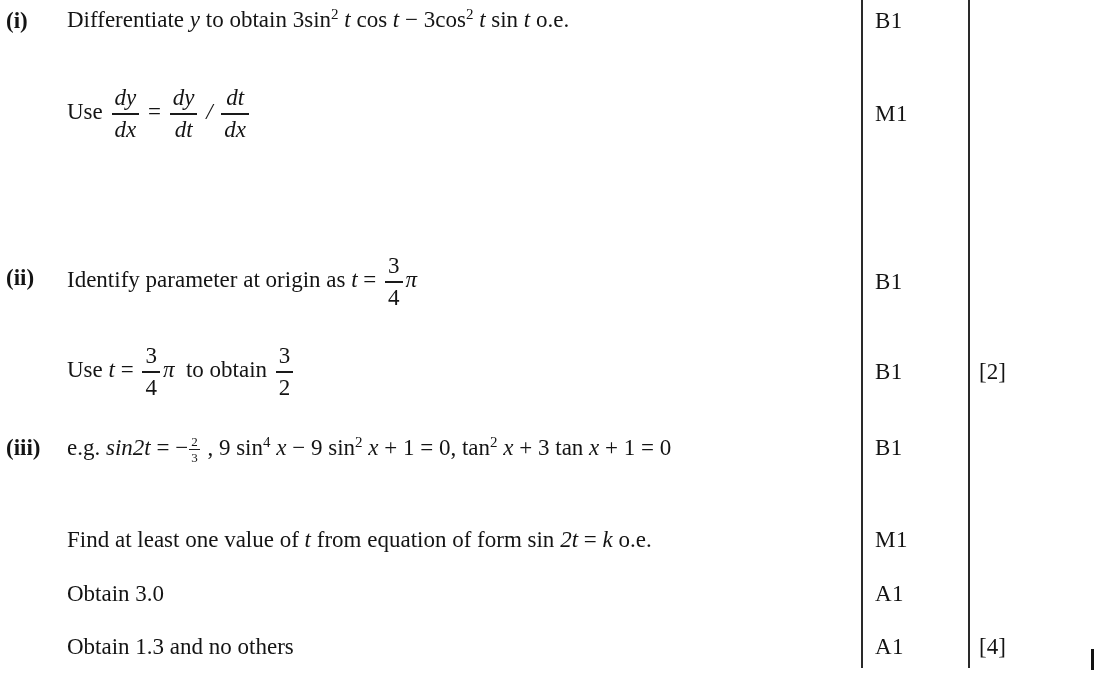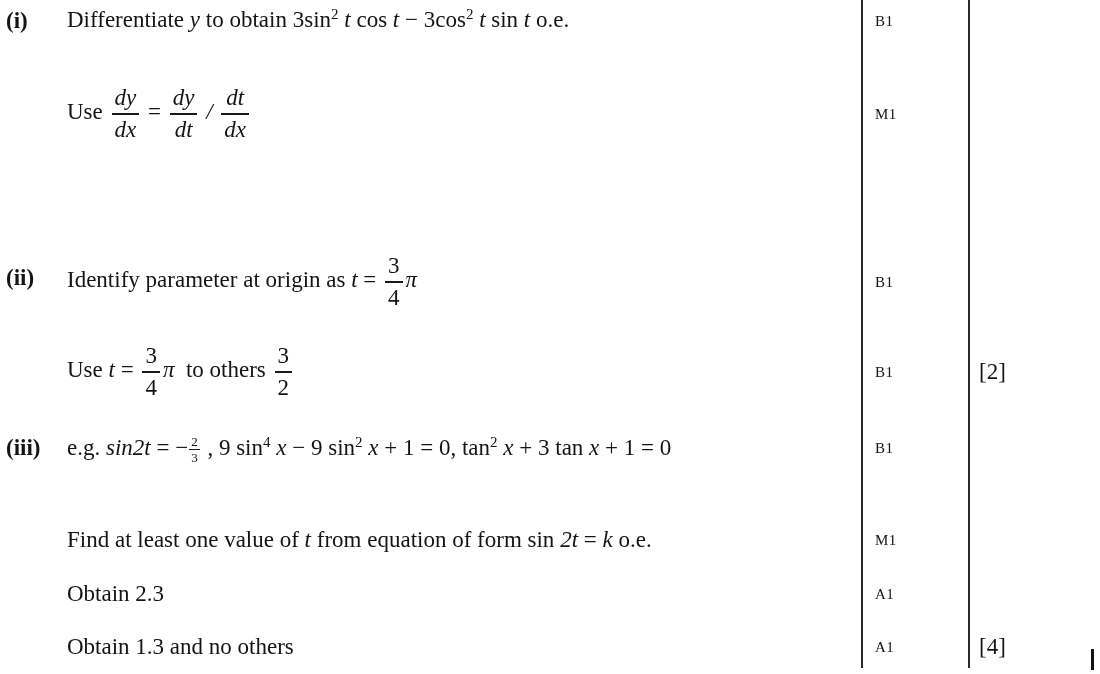--- a/index.html
+++ b/index.html
@@ -34,21 +34,21 @@
   .frac.it{}
   .sfrac{font-size:13px;margin:0 2px 0 1px;line-height:1.05;}
   .sfrac .num{border-bottom:1.5px solid #1a1a1a;padding:0 2px 1px;}
   .sfrac .den{padding:1px 2px 0;}
   .plabel{
     position:absolute;left:6px;top:50%;transform:translateY(-50%);
     font-weight:bold;font-size:23px;
   }
   .mark{
     position:absolute;left:875px;top:50%;transform:translateY(-50%);
-    font-size:15px;letter-spacing:0.5px;
+    font-size:23px;letter-spacing:0.5px;
   }
   .total{
     position:absolute;left:979px;top:50%;transform:translateY(-50%);
     font-size:23px;
   }
   .top-align{top:14px;}
   .label-frac{top:calc(50% - 4px);}
   .edge-tick{
     position:absolute;left:1091px;top:649px;width:3px;height:21px;
     background:#111;
@@ -81,21 +81,21 @@
   <div class="row" style="top:253px">
     <span class="plabel label-frac">(ii)</span>
     <div class="content">
       <div class="mathline"><span class="rm">Identify parameter at origin as </span><span class="it">t</span><span class="rm"> = </span><span class="frac"><span class="num">3</span><span class="den">4</span></span><span class="it">π</span></div>
     </div>
     <span class="mark">B1</span>
   </div>
 
   <div class="row" style="top:343px">
     <div class="content">
-      <div class="mathline"><span class="rm">Use </span><span class="it">t</span><span class="rm"> = </span><span class="frac"><span class="num">3</span><span class="den">4</span></span><span class="it">π</span><span class="rm">  to others </span><span class="frac"><span class="num">3</span><span class="den">2</span></span></div>
+      <div class="mathline"><span class="rm">Use </span><span class="it">t</span><span class="rm"> = </span><span class="frac"><span class="num">3</span><span class="den">4</span></span><span class="it">π</span><span class="rm">  to obtain </span><span class="frac"><span class="num">3</span><span class="den">2</span></span></div>
     </div>
     <span class="mark">B1</span>
     <span class="total">[2]</span>
   </div>
 
   <div class="row" style="top:434px">
     <span class="plabel top-align">(iii)</span>
     <div class="content">
       <div class="mathline"><span class="rm">e.g. </span><span class="it">sin2t</span><span class="rm"> = −</span><span class="frac sfrac"><span class="num">2</span><span class="den">3</span></span><span class="rm"> , 9 sin</span><span class="sup">4</span><span class="rm"> </span><span class="it">x</span><span class="rm"> − 9 sin</span><span class="sup">2</span><span class="rm"> </span><span class="it">x</span><span class="rm"> + 1 = 0, tan</span><span class="sup">2</span><span class="rm"> </span><span class="it">x</span><span class="rm"> + 3 tan </span><span class="it">x</span><span class="rm"> + 1 = 0</span></div>
     </div>
@@ -104,21 +104,21 @@
 
   <div class="row" style="top:526px">
     <div class="content">
       <div class="mathline"><span class="rm">Find at least one value of </span><span class="it">t</span><span class="rm"> from equation of form sin </span><span class="it">2t</span><span class="rm"> = </span><span class="it">k</span><span class="rm"> o.e.</span></div>
     </div>
     <span class="mark">M1</span>
   </div>
 
   <div class="row" style="top:580px">
     <div class="content">
-      <div class="mathline"><span class="rm">Obtain 2.3</span></div>
+      <div class="mathline"><span class="rm">Obtain 3.0</span></div>
     </div>
     <span class="mark">A1</span>
   </div>
 
   <div class="row" style="top:633px">
     <div class="content">
       <div class="mathline"><span class="rm">Obtain 1.3 and no others</span></div>
     </div>
     <span class="mark">A1</span>
     <span class="total">[4]</span>

